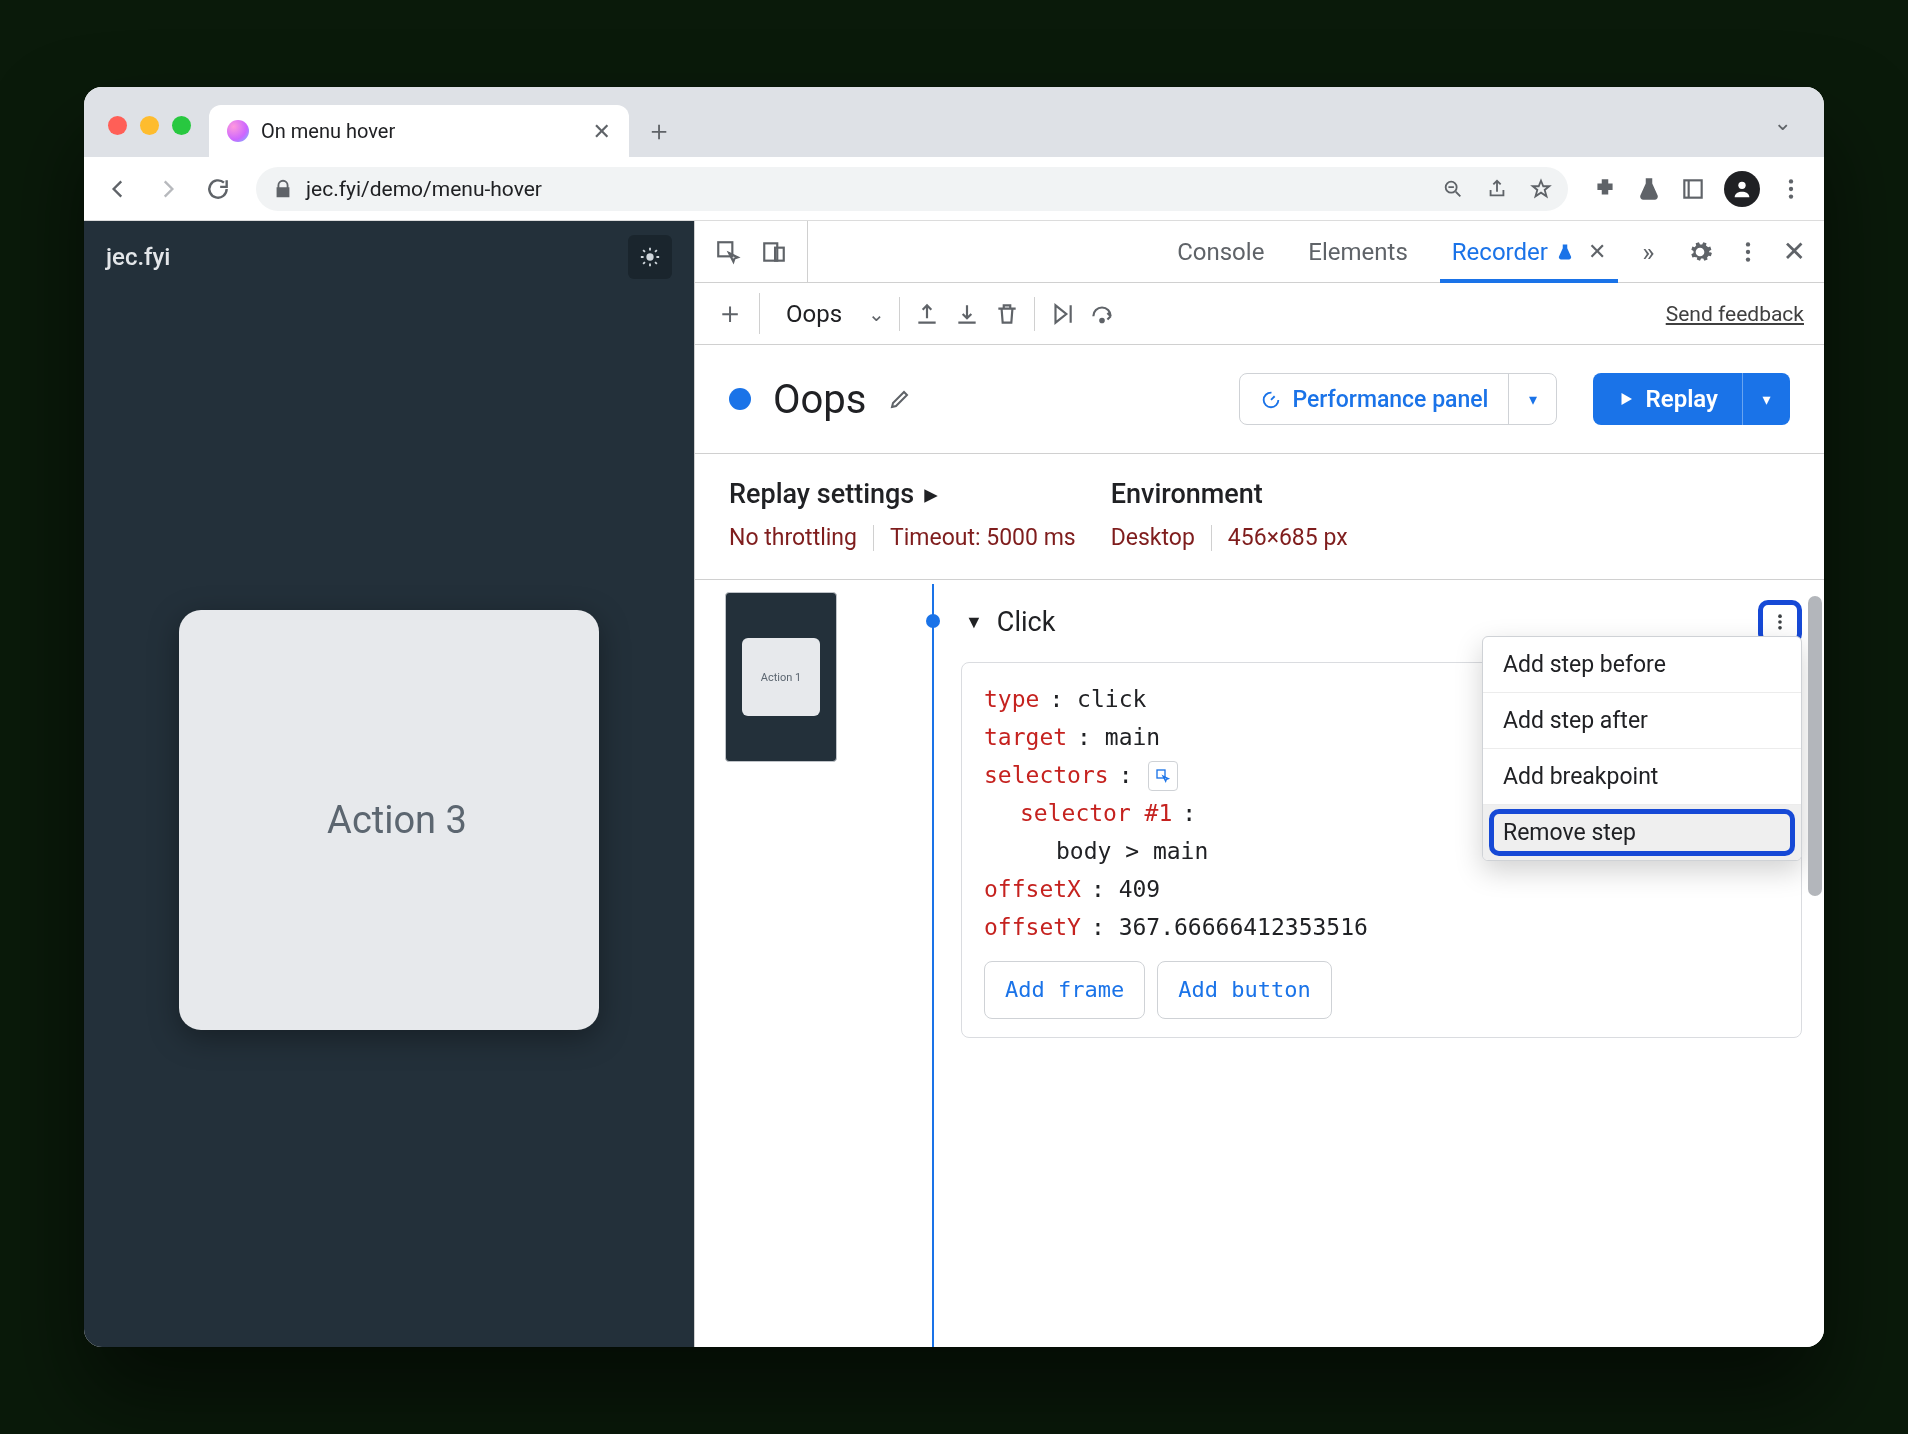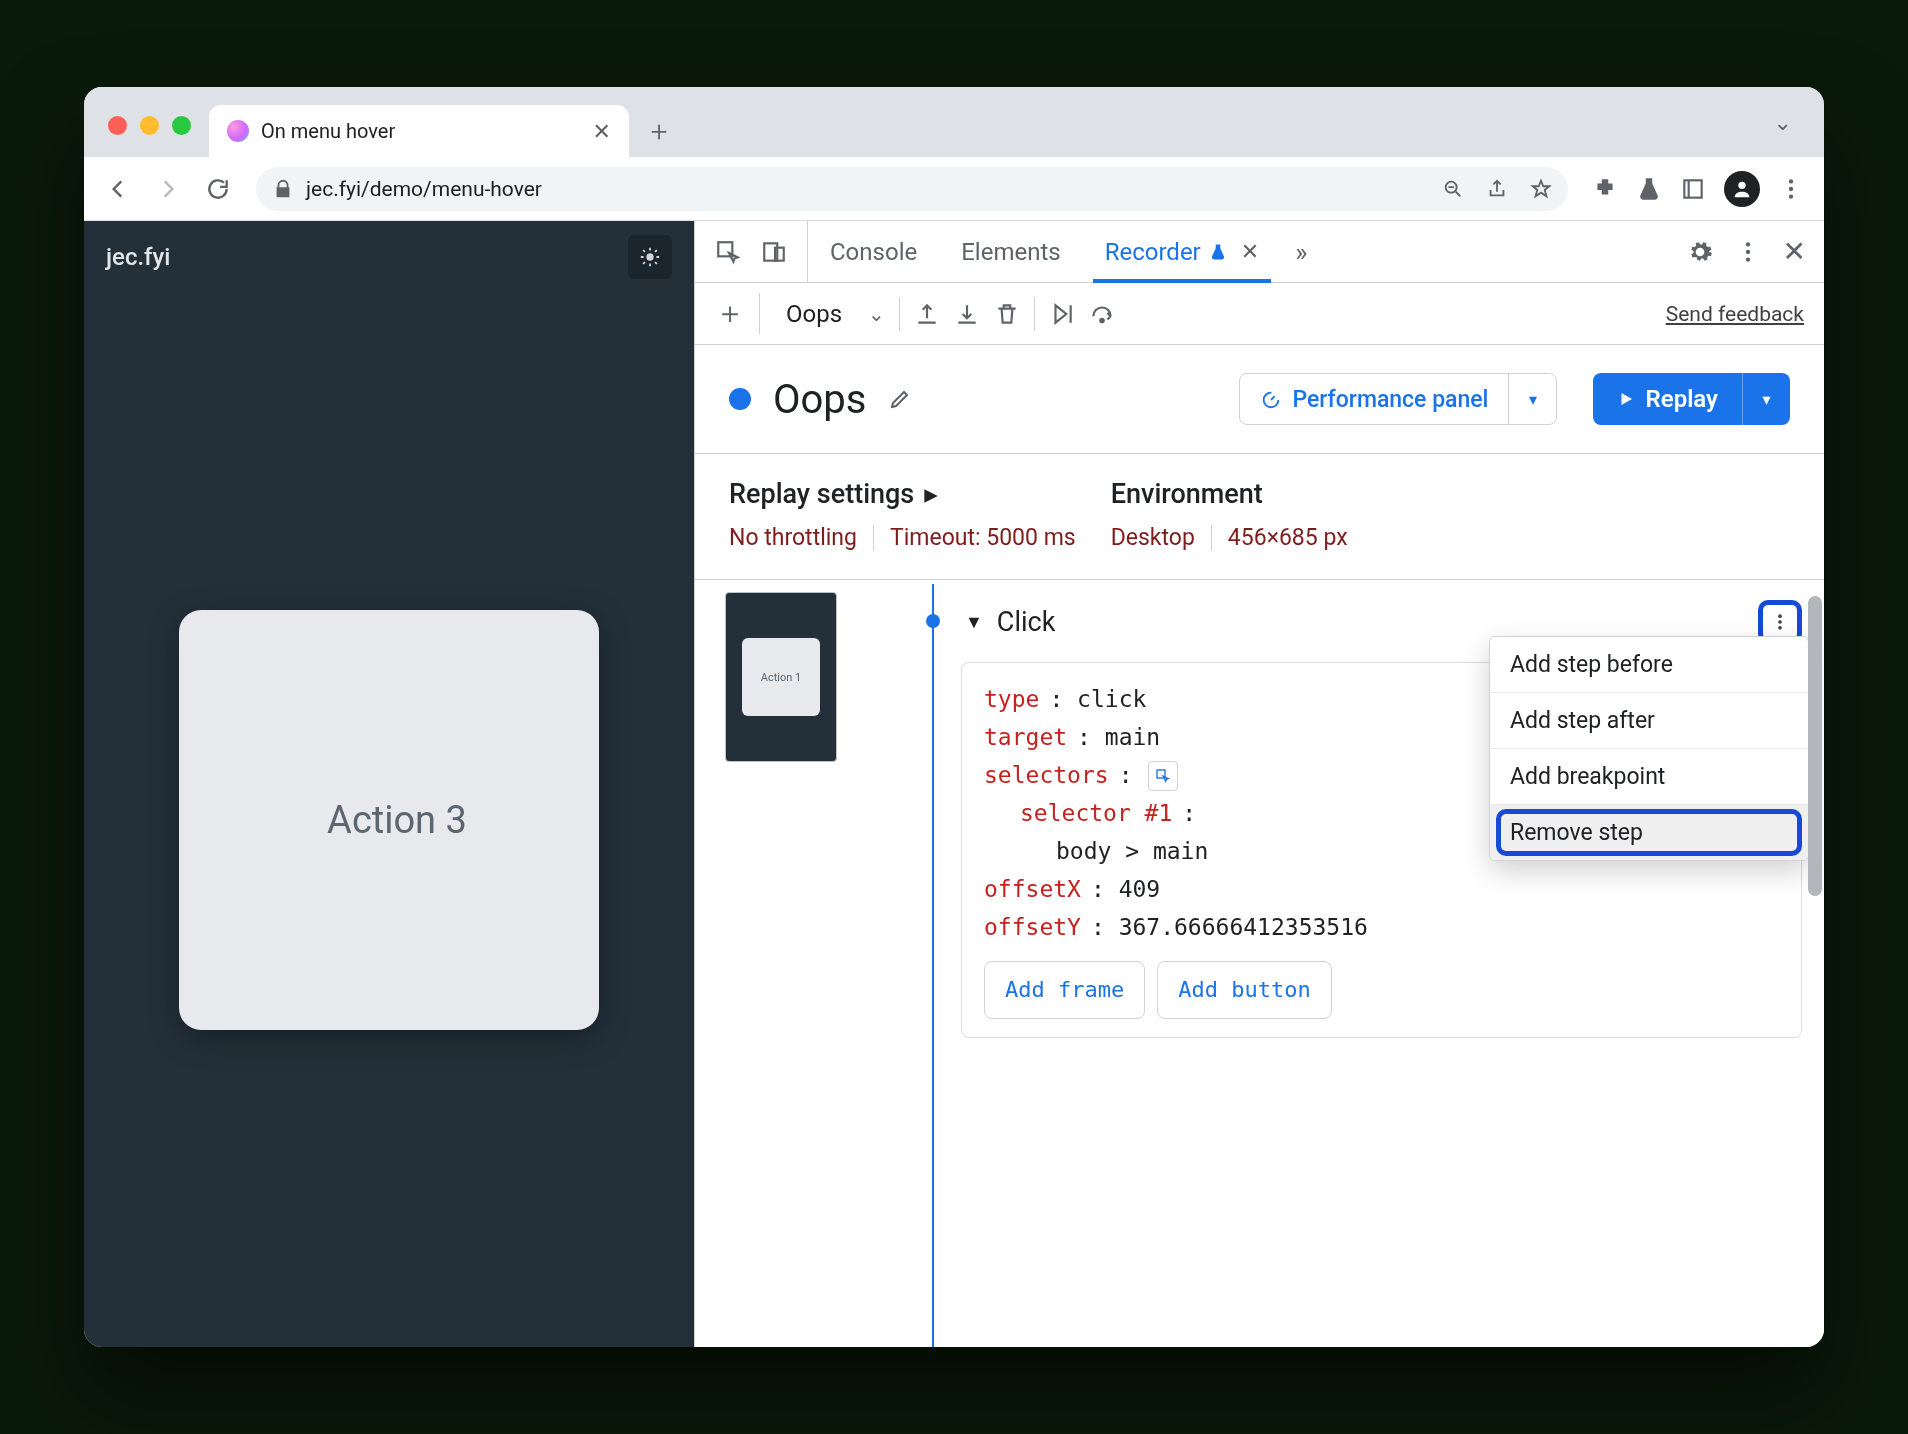--- a/index.html
+++ b/index.html
@@ -34,21 +34,21 @@
 .page-header { display:flex; align-items:center; padding:14px 22px; }
 .page-title { font-size:24px; font-weight:500; }
 .theme-btn { margin-left:auto; width:44px; height:44px; background:#1a252d; border-radius:6px; display:flex; align-items:center; justify-content:center; color:#cfd6dc; font-size:22px; }
 .page-body { flex:1; display:flex; align-items:center; justify-content:center; }
 .card { width: 420px; height: 420px; background:#e7e9ec; border-radius:22px; display:flex; align-items:center; justify-content:center; color:#5c6670; font-size:38px; box-shadow: 0 8px 30px rgba(0,0,0,.35); padding-left: 16px; }
 
 
 .devtools { flex:1; display:flex; flex-direction:column; border-left:1px solid #d0d0d0; min-width:0; position:relative; background:#fff; }
 .dt-tabbar { height:62px; border-bottom:1px solid #d0d0d0; display:flex; align-items:stretch; }
 .dt-left { display:flex; align-items:center; gap:20px; padding:0 20px; border-right:1px solid #d0d0d0; color:#5f6368; }
-.dt-tabs { display:flex; align-items:stretch; flex:1; }
+.dt-tabs { display:flex; align-items:stretch; flex:1;justify-content:flex-end; }
 .dt-tab { display:flex; align-items:center; gap:8px; padding:0 22px; font-size:24px; color:#5f6368; cursor:pointer; position:relative; }
 .dt-tab.active { color:#1a73e8; }
 .dt-tab.active::after { content:""; position:absolute; left:10px; right:10px; bottom:-1px; height:4px; background:#1a73e8; }
 .dt-tab .beaker{font-size:20px}
 .dt-tab .xclose{font-size:22px; color:#5f6368; margin-left:6px}
 .dt-more { display:flex; align-items:center; padding:0 14px; color:#5f6368; font-size:26px; }
 .dt-right { display:flex; align-items:center; gap:22px; padding:0 18px; color:#5f6368; }
 
 .dt-toolbar2 { height:62px; border-bottom:1px solid #d0d0d0; display:flex; align-items:center; padding:0 20px; gap:14px; color:#5f6368; }
 .dt-toolbar2 .plus { font-size:30px; padding-right:14px; border-right:1px solid #d0d0d0; }
@@ -91,21 +91,21 @@
 .step-card { border:1px solid #dadce0; border-radius:8px; padding:18px 22px; font-family: Menlo, Consolas, monospace; font-size:23px; line-height:1.65; color:#202124; }
 .step-card .k { color:#c5221f; }
 .step-card .mono { font-family: Menlo, Consolas, monospace; }
 .step-row { display:flex; align-items:center; gap:10px; }
 .pick-icon { display:inline-flex; width:30px; height:30px; border:1px solid #cfd2d6; border-radius:4px; align-items:center; justify-content:center; color:#1a73e8; font-size:16px; margin-left:6px; }
 .indent1 { padding-left:36px; }
 .indent2 { padding-left:72px; }
 .step-actions { display:flex; gap:12px; margin-top:14px; }
 .chip-btn { border:1px solid #cfd2d6; border-radius:8px; padding:10px 20px; color:#1a73e8; font-size:22px; font-weight:500; background:#fff; }
 
-.context-menu { position:absolute; top:56px; right:15px; width:320px; background:#fff; border:1px solid #cfd2d6; border-radius:6px; box-shadow:0 10px 28px rgba(0,0,0,.18); overflow:hidden; }
+.context-menu { position:absolute; top:56px; right:22px; width:320px; background:#fff; border:1px solid #cfd2d6; border-radius:6px; box-shadow:0 10px 28px rgba(0,0,0,.18); overflow:hidden; }
 .context-menu .mi { padding:14px 20px; font-size:23px; color:#202124; border-bottom:1px solid #ececec; }
 .context-menu .mi:last-child{ border-bottom:none; background:#efefef; position:relative; }
 .context-menu .mi:last-child::after { content:""; position:absolute; left:6px; right:6px; top:4px; bottom:4px; border:5px solid #1649d6; border-radius:10px; pointer-events:none; }
 
 .scrollbar { position:absolute; right:2px; top:0; width:14px; bottom:4px; }
 .scrollbar .thumbv { position:absolute; right:0; top:16px; width:14px; height:300px; background:#b3b6bb; border-radius:7px; }
 
 svg { display:block; }
 .ico { width:26px; height:26px; }
 .ico-sm { width:22px; height:22px; }

